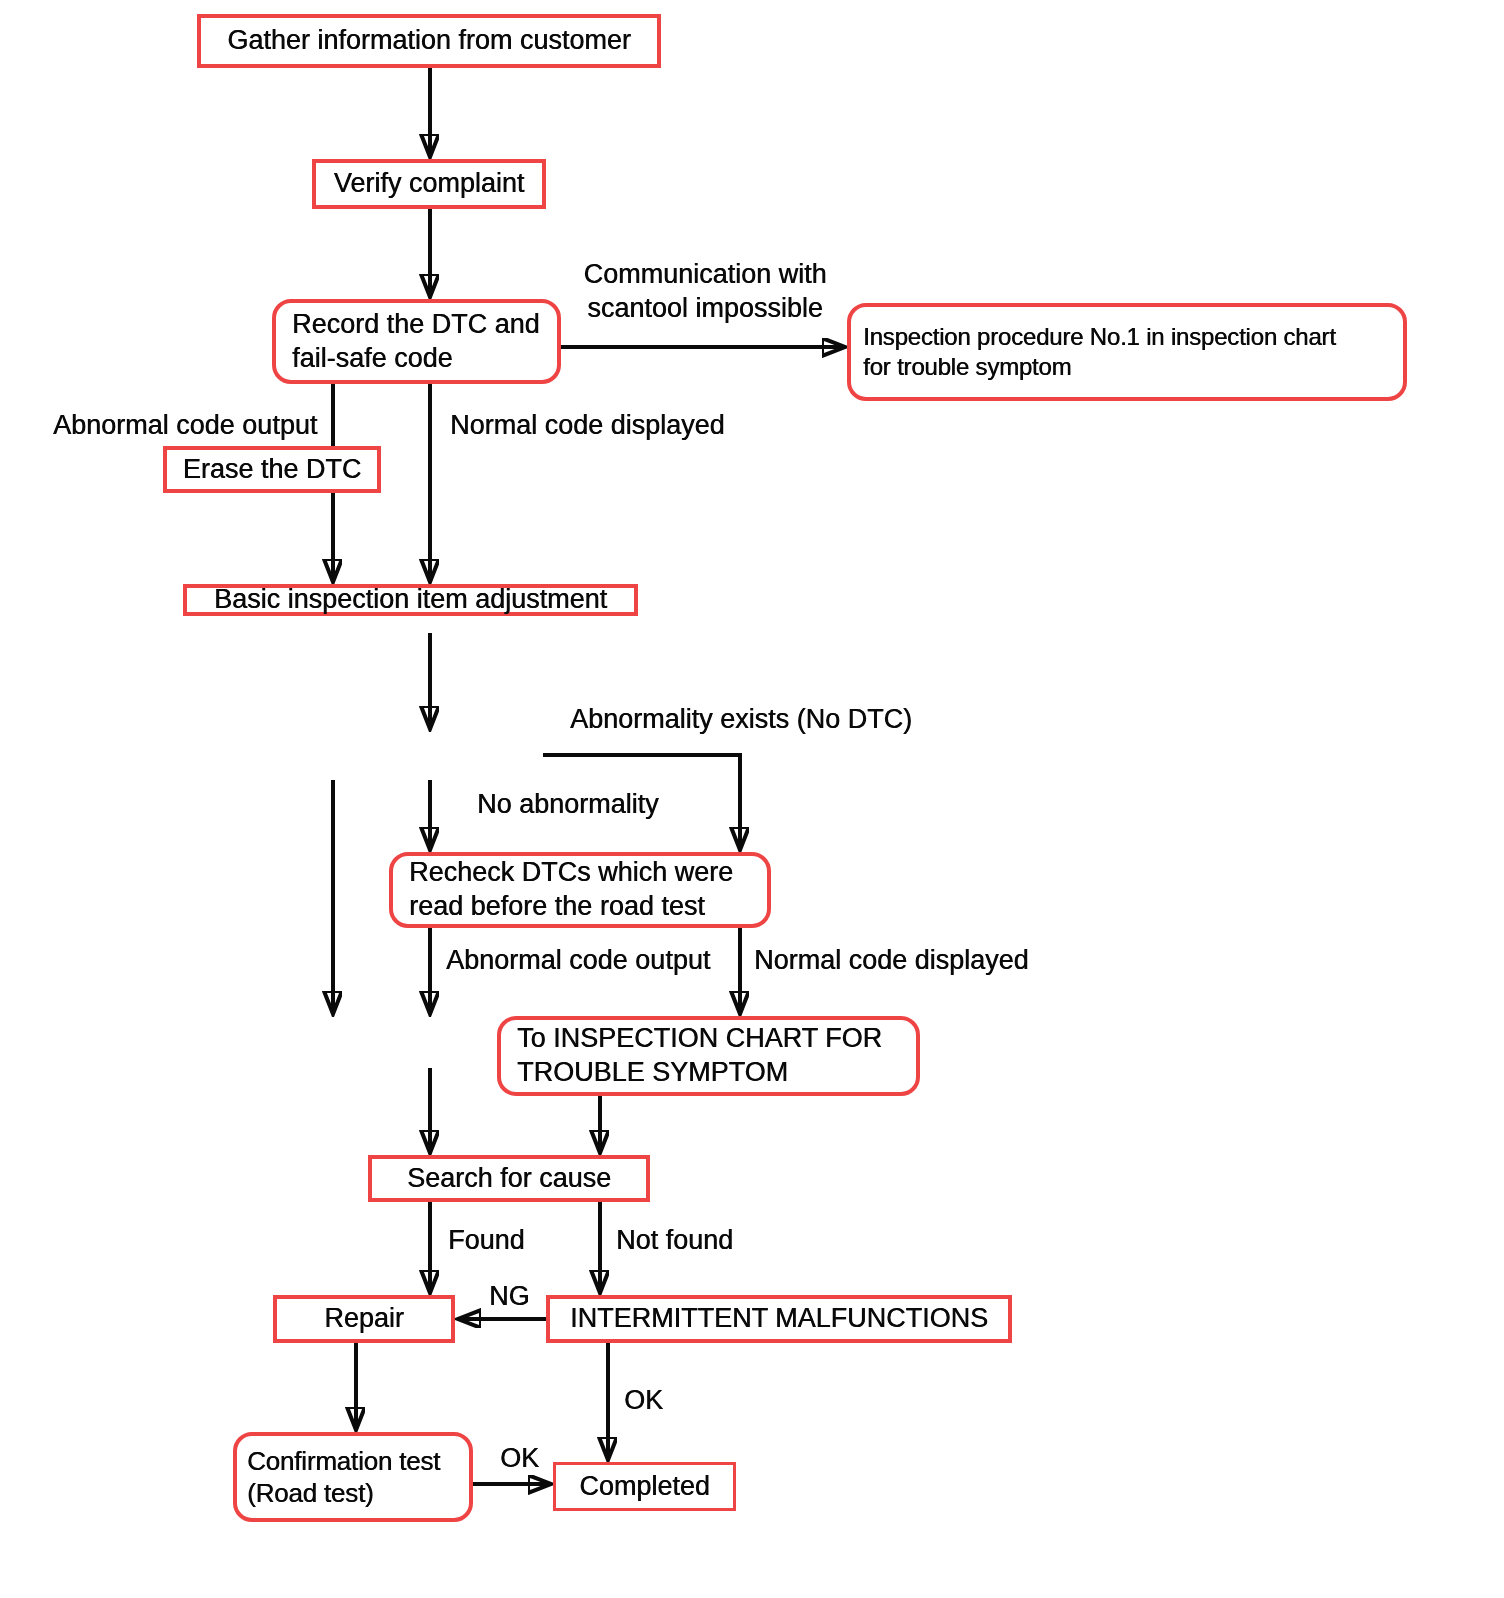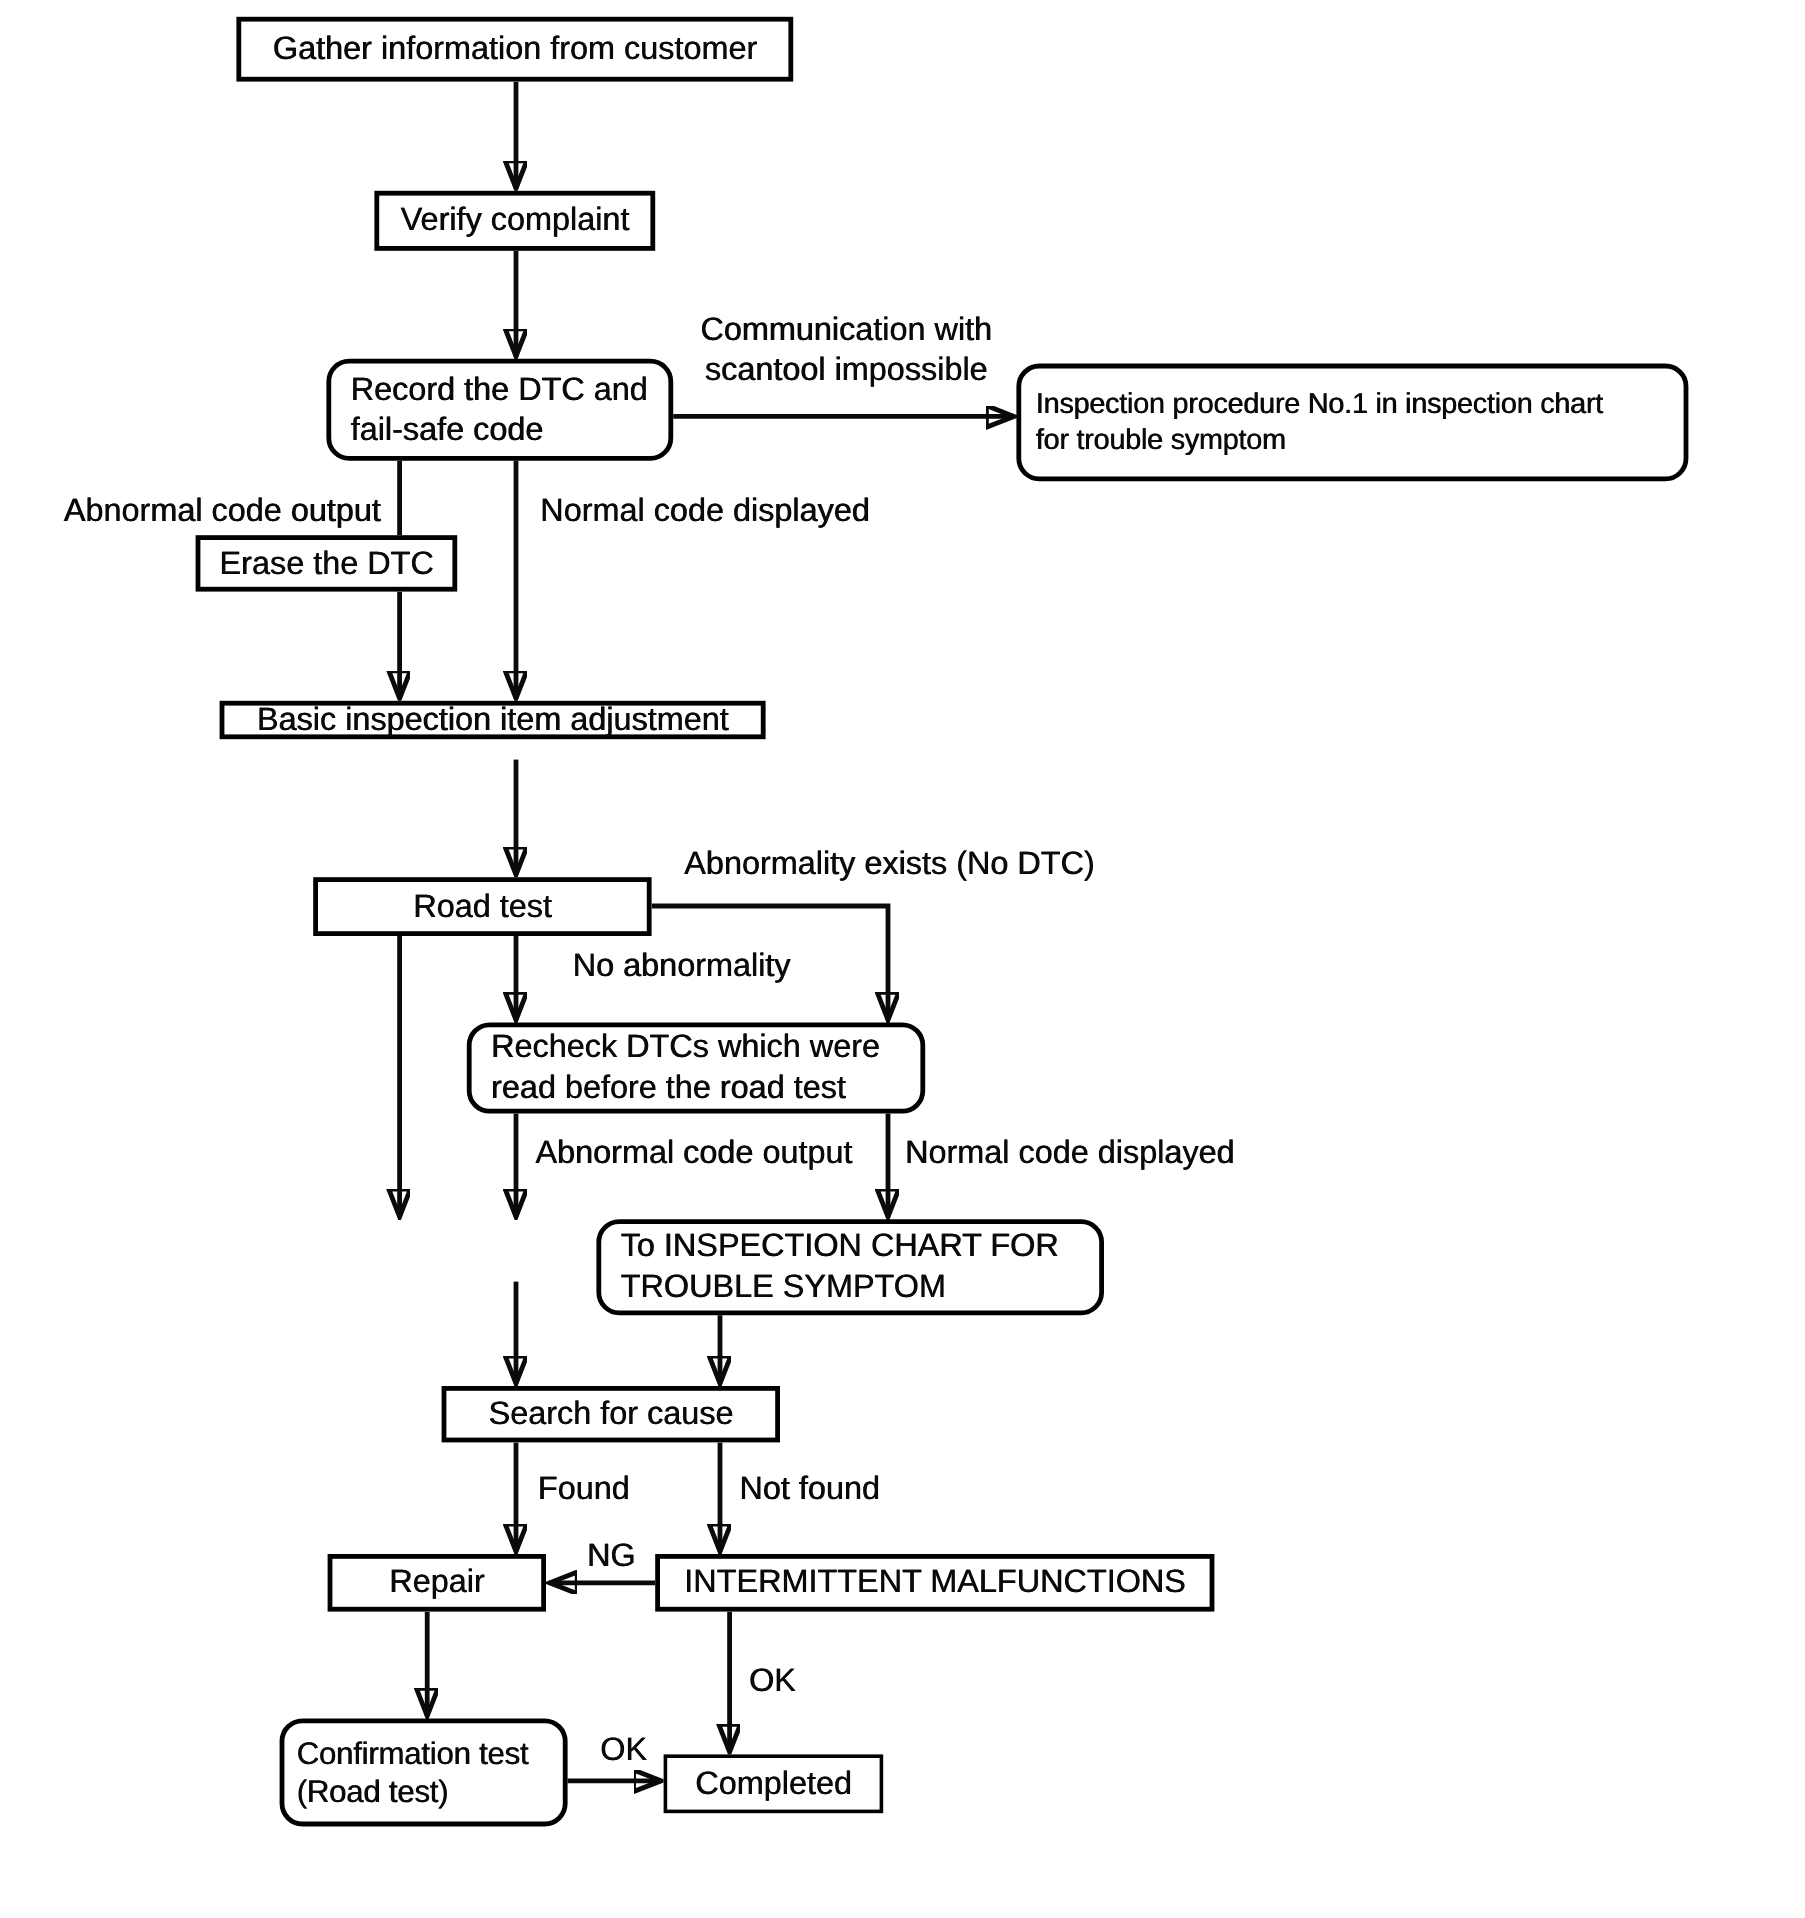--- a/index.html
+++ b/index.html
@@ -9,21 +9,21 @@
     background:#ffffff;
     font-family:"Liberation Sans", sans-serif;
     color:#0a0a0a;
     overflow:hidden;
   }
   .wires{position:absolute;left:0;top:0;}
   .wires path{stroke:#0a0a0a;stroke-width:4;fill:none;}
   .node{
     position:absolute;
     box-sizing:border-box;
-    border:4px solid #000000;
+    border:4px solid #ef4444;
     background:#ffffff;
     display:flex;
     align-items:center;
     font-size:27px;
     line-height:1.25;
     white-space:pre-line;
     text-shadow:0.5px 0 0 currentColor;
   }
   .node.center{justify-content:center;text-align:center;}
   .node.left{justify-content:flex-start;text-align:left;padding-left:16px;padding-right:6px;border-radius:19px;}
@@ -78,21 +78,20 @@
   <div class="node left" style="left:272px;top:299px;width:289px;height:85px;">Record the DTC and
 fail-safe code</div>
 
   <div class="node left tight" style="left:847px;top:303px;width:560px;height:98px;padding-left:12px;">Inspection procedure No.1 in inspection chart
 for trouble symptom</div>
 
   <div class="node center" style="left:163px;top:446px;width:218px;height:47px;">Erase the DTC</div>
 
   <div class="node center" style="left:183px;top:584px;width:455px;height:32px;">Basic inspection item adjustment</div>
 
-  <div class="node center" style="left:261px;top:731px;width:282px;height:49px;">Road test</div>
 
   <div class="node left" style="left:389px;top:852px;width:382px;height:76px;">Recheck DTCs which were
 read before the road test</div>
 
 
   <div class="node left" style="left:497px;top:1016px;width:423px;height:80px;">To INSPECTION CHART FOR
 TROUBLE SYMPTOM</div>
 
   <div class="node center" style="left:368px;top:1155px;width:282px;height:47px;">Search for cause</div>
 

